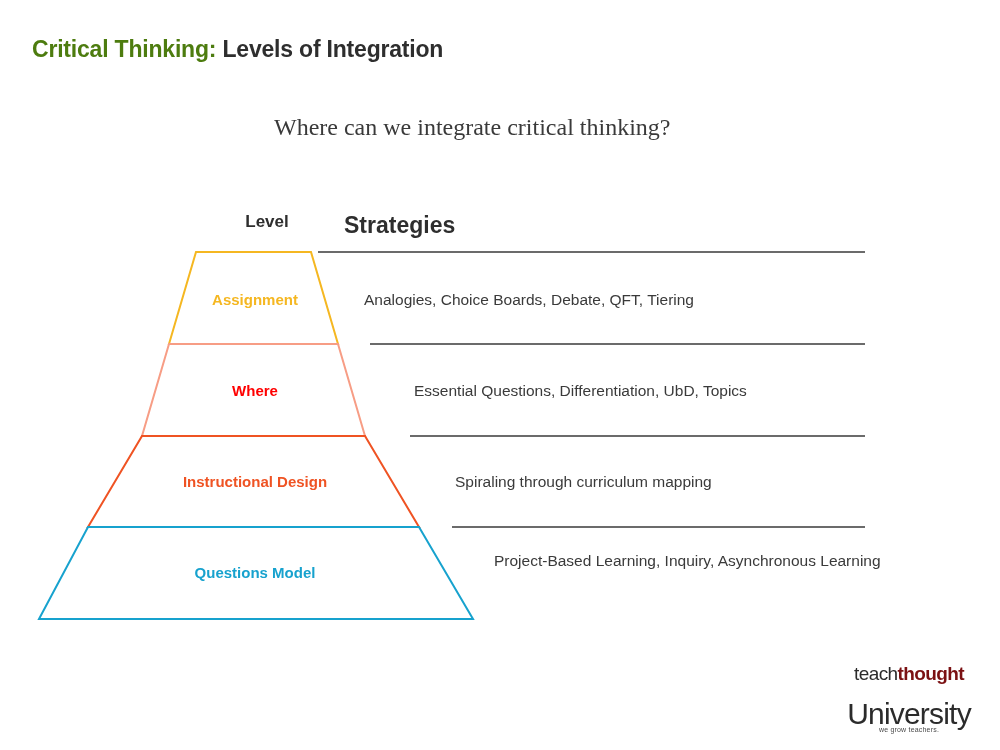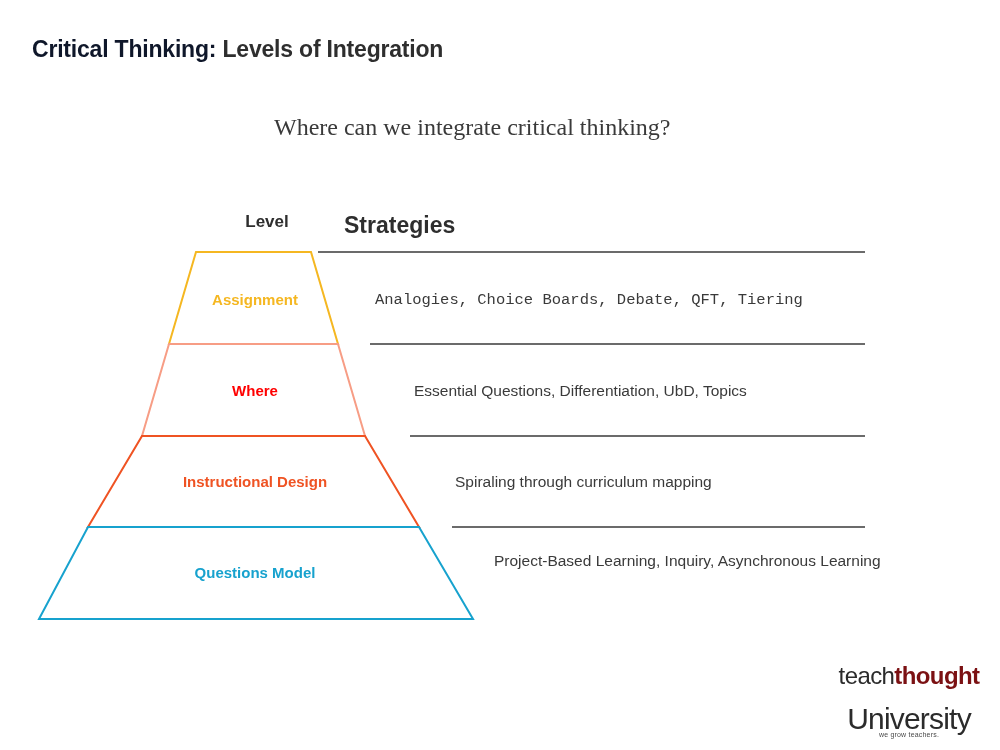--- a/index.html
+++ b/index.html
@@ -19,21 +19,21 @@
 
   
   #title-bar {
     position: absolute;
     left: 32px; top: 36px;
     font-size: 23px;
     font-weight: bold;
     letter-spacing: -0.2px;
     white-space: nowrap;
   }
-  .title-accent { color: #0f172a; }
+  .title-accent { color: #4d7c0f; }
   .title-main   { color: #2E2E2E; }
 
   
   #subtitle {
     position: absolute;
     left: 274px; top: 114px;
     font-size: 24px;
     font-weight: normal;
     color: #3A3A3A;
     white-space: nowrap;
@@ -89,21 +89,21 @@
 
   
   #logo {
     position: absolute;
     left: 836px; top: 664px;
     width: 146px;
     text-align: center;
     line-height: 1;
   }
   #logo-top {
-    font-size: 24px;
+    font-size: 19px;
     letter-spacing: -0.6px;
     white-space: nowrap;
   }
   .logo-teach   { color: #2B2B2B; font-weight: normal; }
   .logo-thought { color: #7B1113; font-weight: bold; }
   #logo-university {
     font-size: 30px;
     color: #2B2B2B;
     font-weight: normal;
     letter-spacing: -0.8px;
@@ -155,21 +155,21 @@
   </div>
 
   <div class="level-label" style="left:255px; top:299px; color:#F5B721;">Assignment</div>
 
   <div class="level-label" style="left:255px; top:390px; color:#FF0000;">Where</div>
 
   <div class="level-label" style="left:255px; top:481px; color:#EF5323;">Instructional Design</div>
 
   <div class="level-label" style="left:255px; top:572px; color:#17A2CE;">Questions Model</div>
 
-  <div class="strategy-text" style="left:375px; top:289px; width:480px;font-family:Liberation Mono, monospace;">Analogies, Choice Boards, Debate, QFT, Tiering</div>
+  <div class="strategy-text" style="left:364px; top:289px; width:480px;">Analogies, Choice Boards, Debate, QFT, Tiering</div>
 
   <div class="strategy-text" style="left:414px; top:380px; width:450px;">Essential Questions, Differentiation, UbD, Topics</div>
 
   <div class="strategy-text" style="left:494px; top:550px; width:390px;">Project-Based Learning, Inquiry, Asynchronous Learning</div>
 
   <div class="strategy-text" style="left:455px; top:471px; width:410px;">Spiraling through curriculum mapping</div>
 
   <div id="logo">
     <div id="logo-top">
       <span class="logo-teach">teach</span><span class="logo-thought">thought</span>

